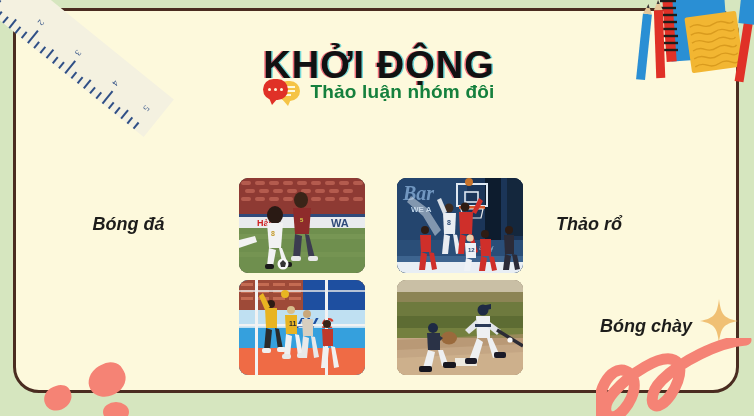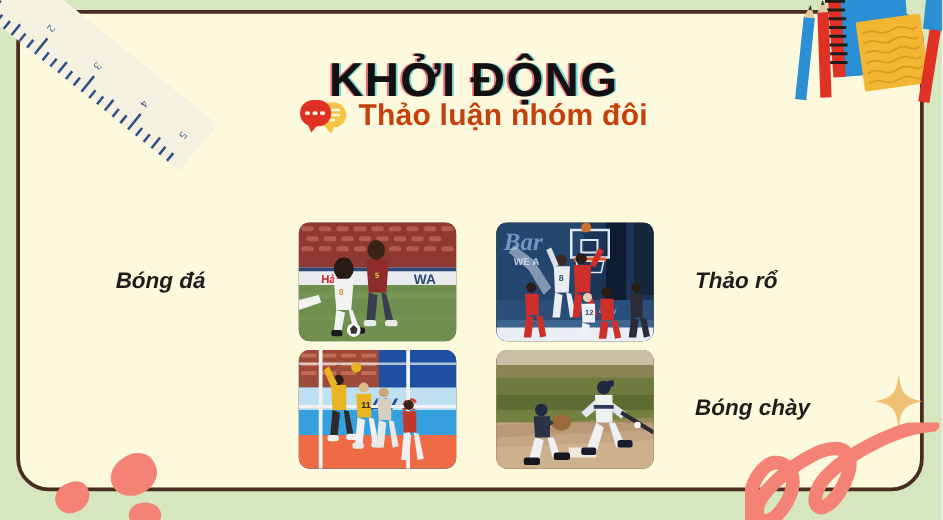--- a/index.html
+++ b/index.html
@@ -111,23 +111,23 @@
     width: 3.4px; height: 3.4px;
     border-radius: 50%;
     background: #fdf9dc;
     display: block;
   }
   .bubble-icon .b-red i:nth-child(1) { left: 4.5px; }
   .bubble-icon .b-red i:nth-child(2) { left: 10.5px; }
   .bubble-icon .b-red i:nth-child(3) { left: 16.5px; }
 
   .subtitle-text {
-    font-size: 24px;
+    font-size: 19px;
     font-weight: bold;
-    color: #c2410c;
+    color: #15803d;
     letter-spacing: 0.2px;
   }
 
   
   .question {
     position: absolute;
     left: 0;
     top: 128px;
     width: 726px;
     text-align: center;
@@ -165,21 +165,21 @@
     position: absolute;
     font-size: 18px;
     font-style: italic;
     font-weight: bold;
     color: #1d1d1b;
     white-space: nowrap;
   }
   .l-tl { left: 10px;  top: 38px; width: 205px; text-align: center; }
   .l-tr { left: 520px; top: 38px; width: 200px; text-align: left; padding-left: 20px; box-sizing: border-box; }
   .l-bl { left: 10px;  top: 140px; width: 205px; text-align: center; }
-  .l-br { left: 520px; top: 140px; width: 200px; text-align: left; padding-left: 20px; box-sizing: border-box; }
+  .l-br { left: 520px; top: 140px; width: 200px; text-align: center; padding-left: 20px; box-sizing: border-box; }
 
   
   .deco { position: absolute; z-index: 7; }
 
   
   .ruler {
     left: -18px;
     top: -42px;
     width: 208px;
     height: 48px;

